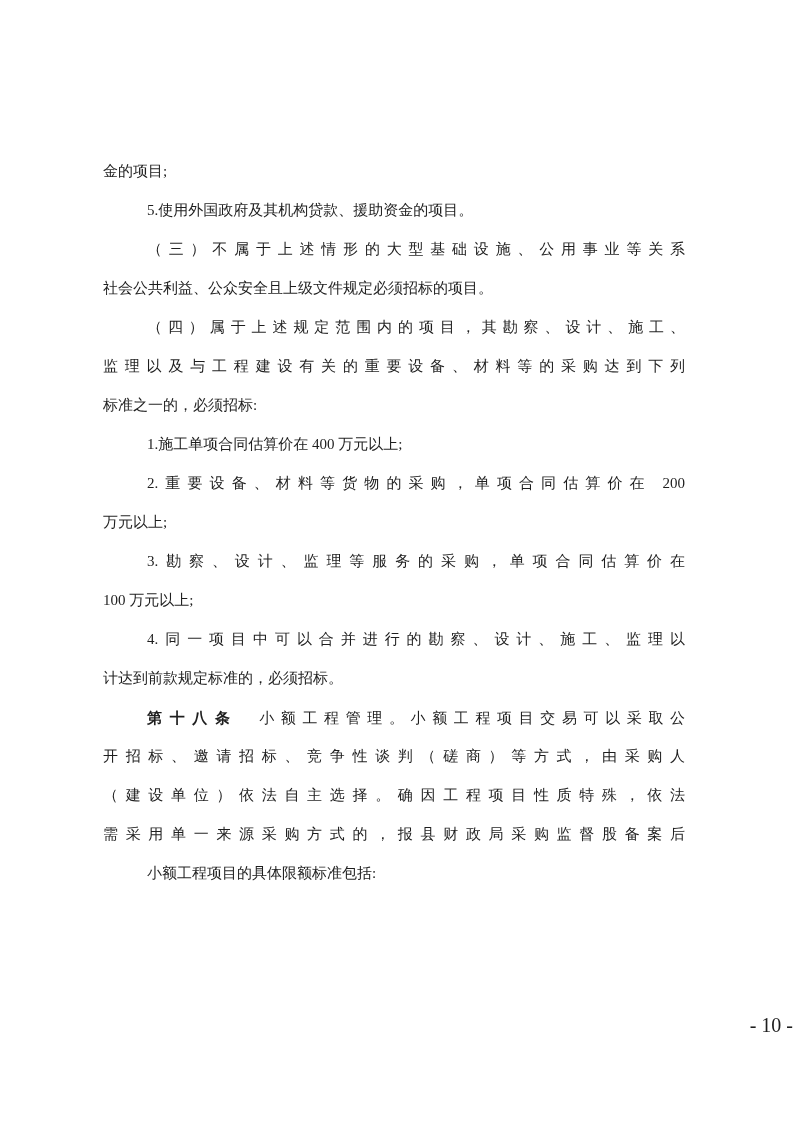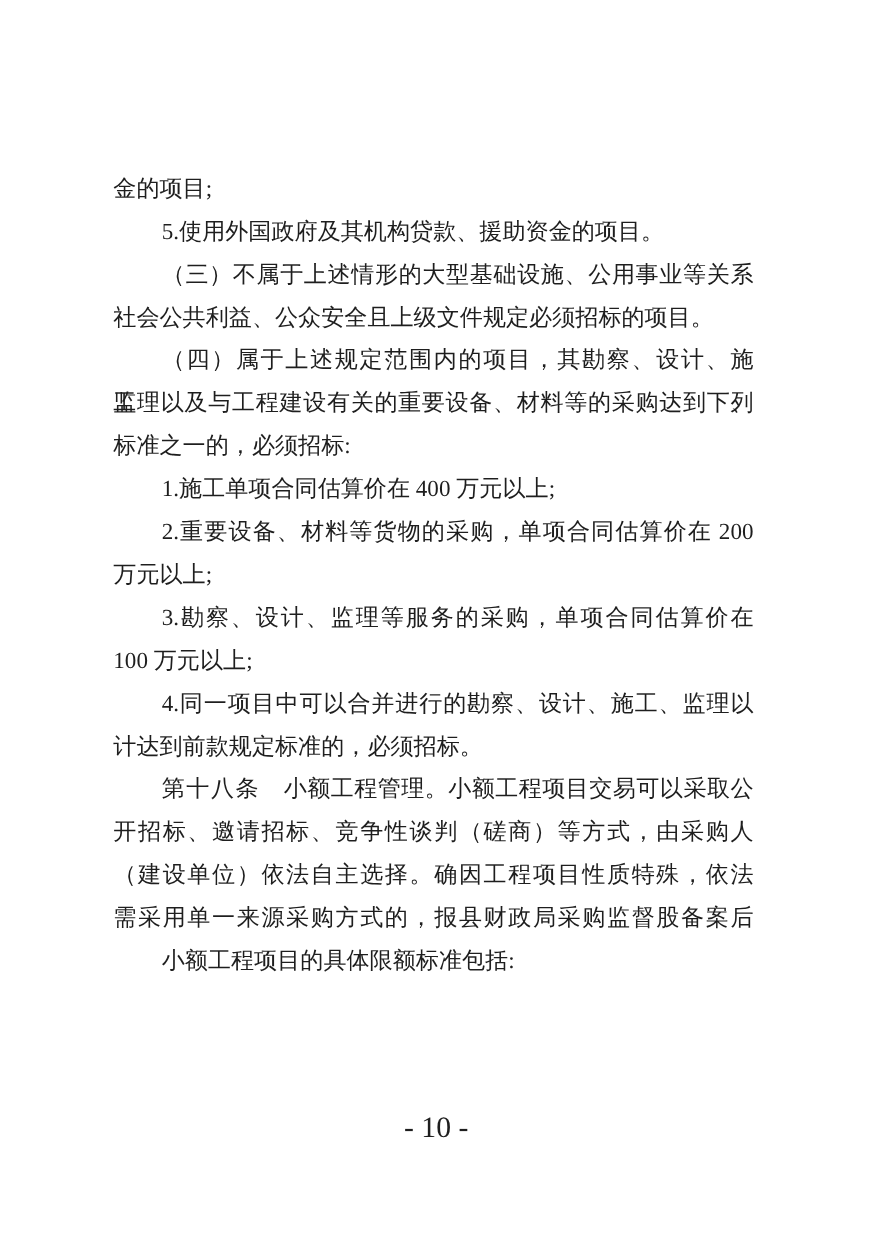--- a/index.html
+++ b/index.html
@@ -18,44 +18,44 @@
   .content {
     position: absolute;
     left: 103px;
     top: 152px;
     width: 582px;
     color: #1e1e1e;
   }
   .line {
     height: 39px;
     line-height: 39px;
-    font-size: 21px;
+    font-size: 15px;
     text-align: left;
     white-space: pre-wrap;
   }
   .line.fill {
     text-align: justify;
     text-align-last: justify;
     text-justify: inter-character;
   }
   .line.ind {
     text-indent: 44px;
   }
   .art {
-    font-weight: normal;
+    font-weight: bold;
     font-family: "Liberation Sans", "DejaVu Sans", sans-serif;
     letter-spacing: 1px;
   }
   .page-number {
     position: absolute;
     top: 1012px;
     left: 0;
     width: 100%;
-    text-align: center;
-    font-size: 27px;
+    text-align: right;
+    font-size: 20px;
     line-height: 26px;
     color: #1e1e1e;
   }
 </style>
 </head>
 <body>
 
 <div class="page">
   <div class="content">
     <div class="line">金的项目;</div>

